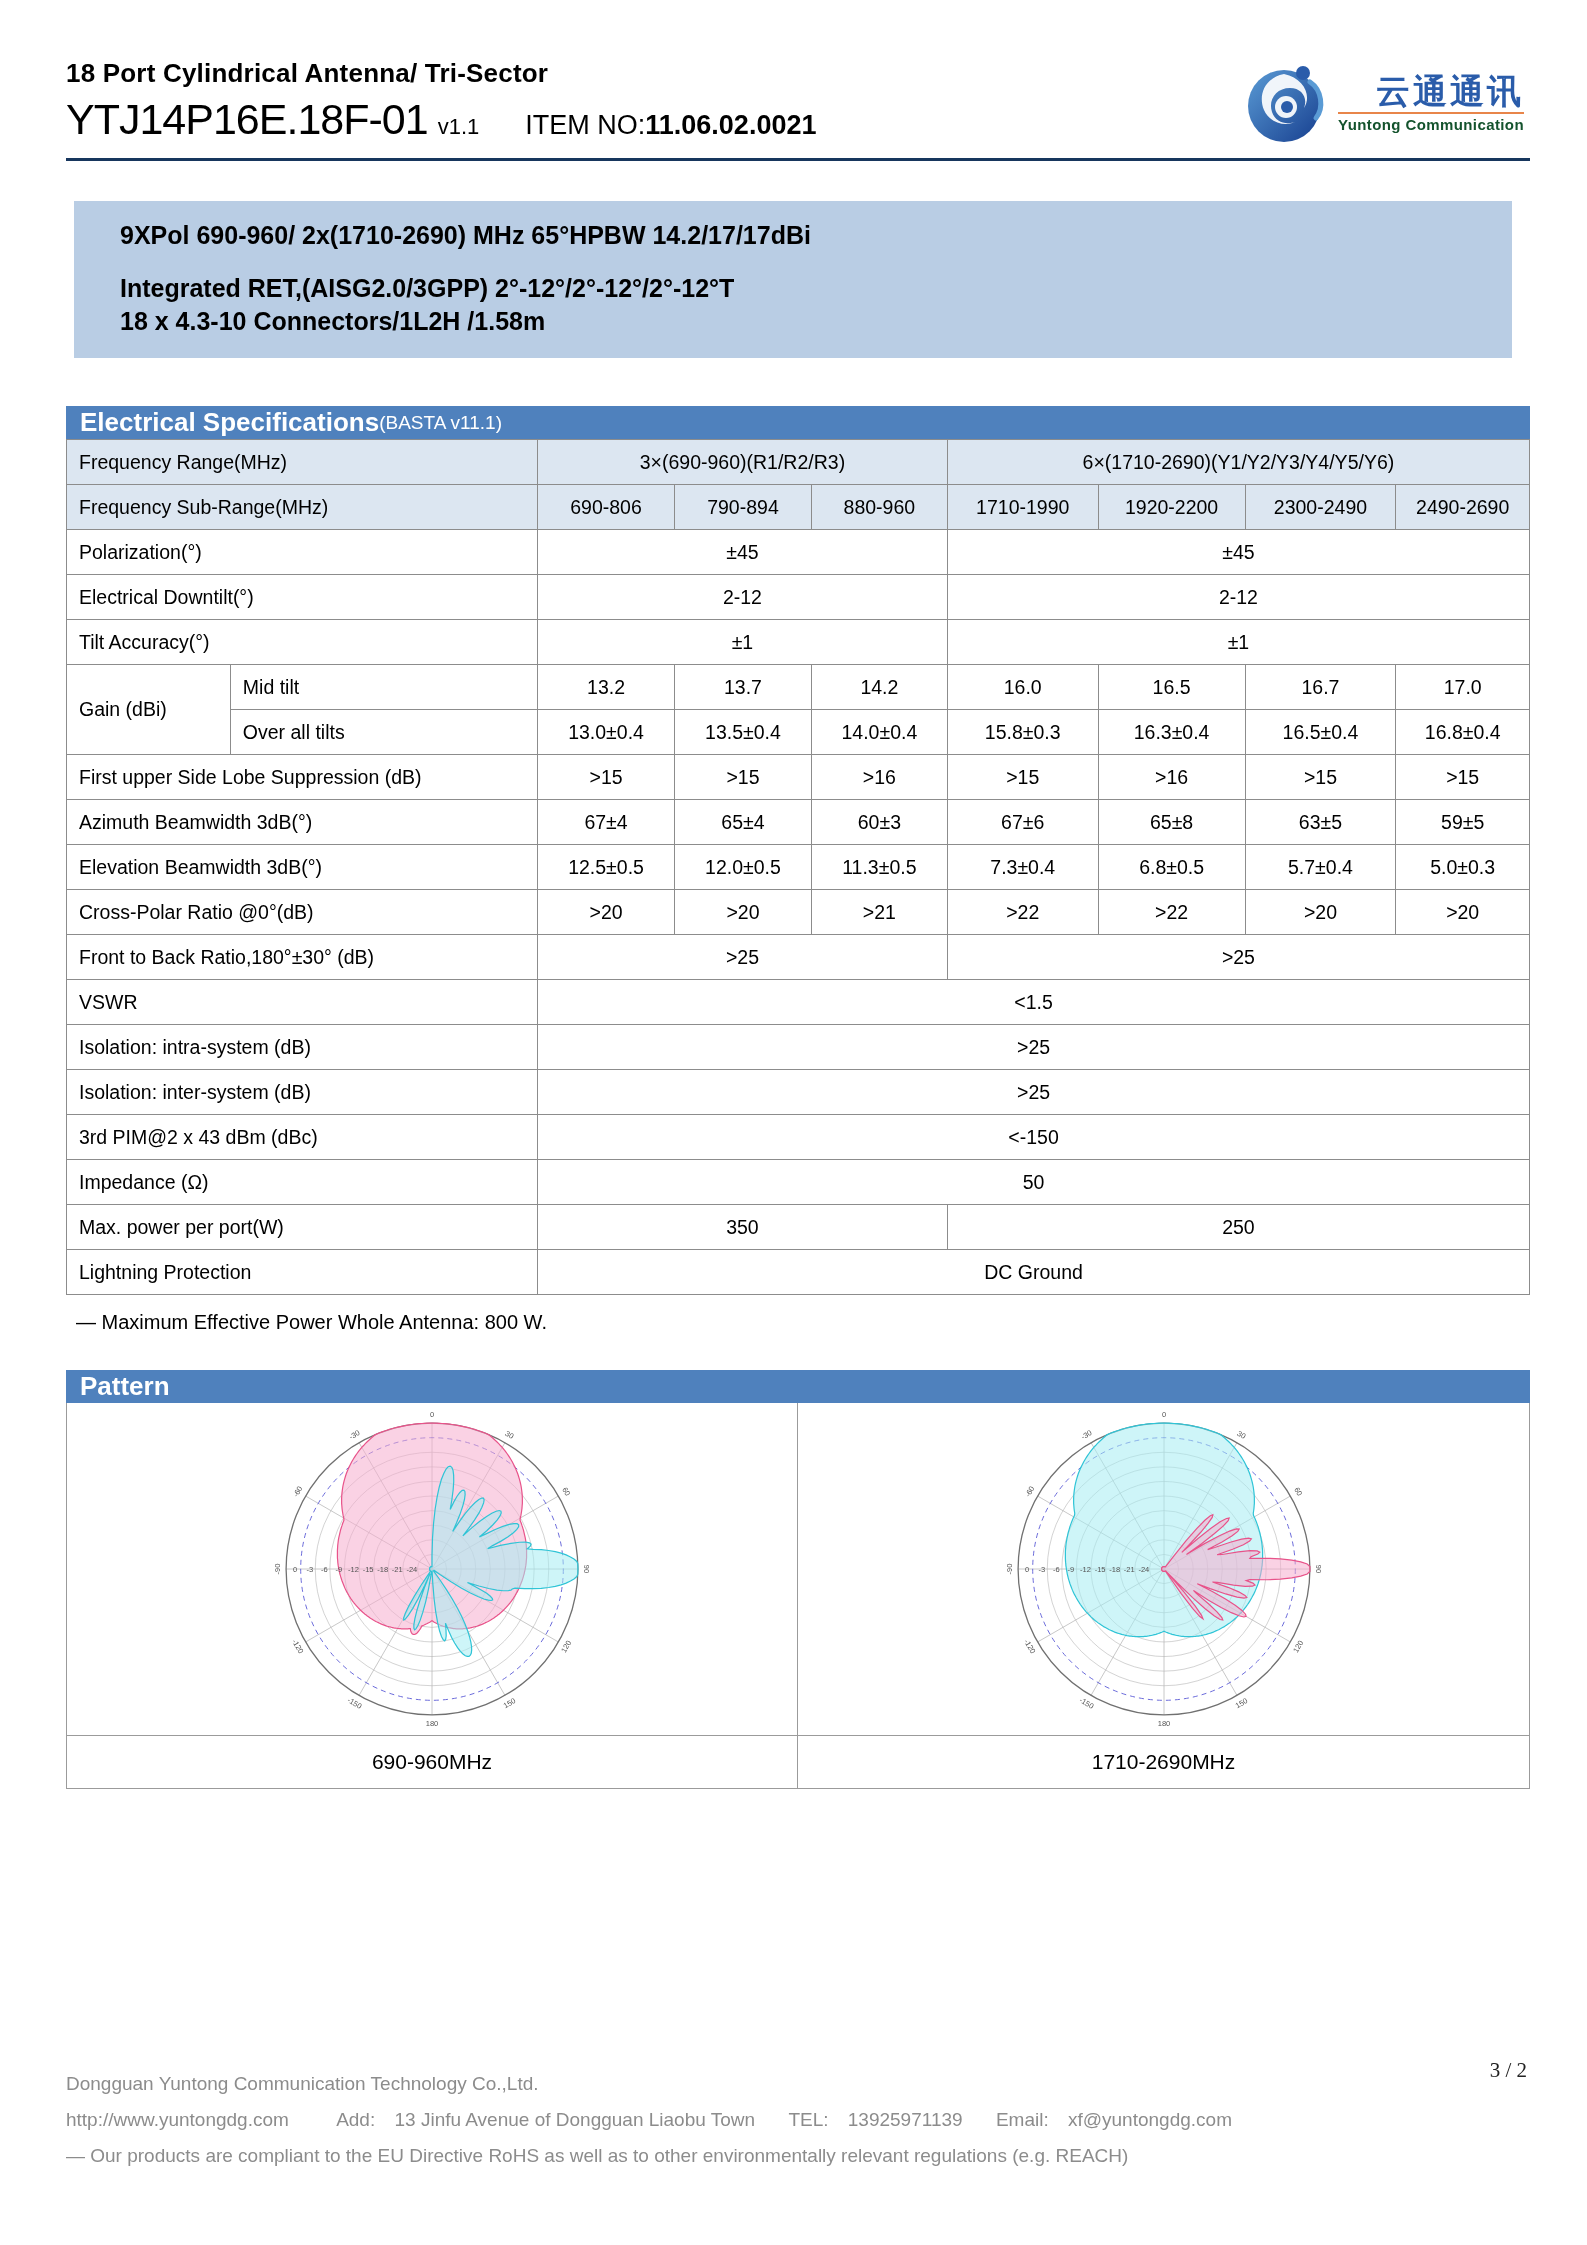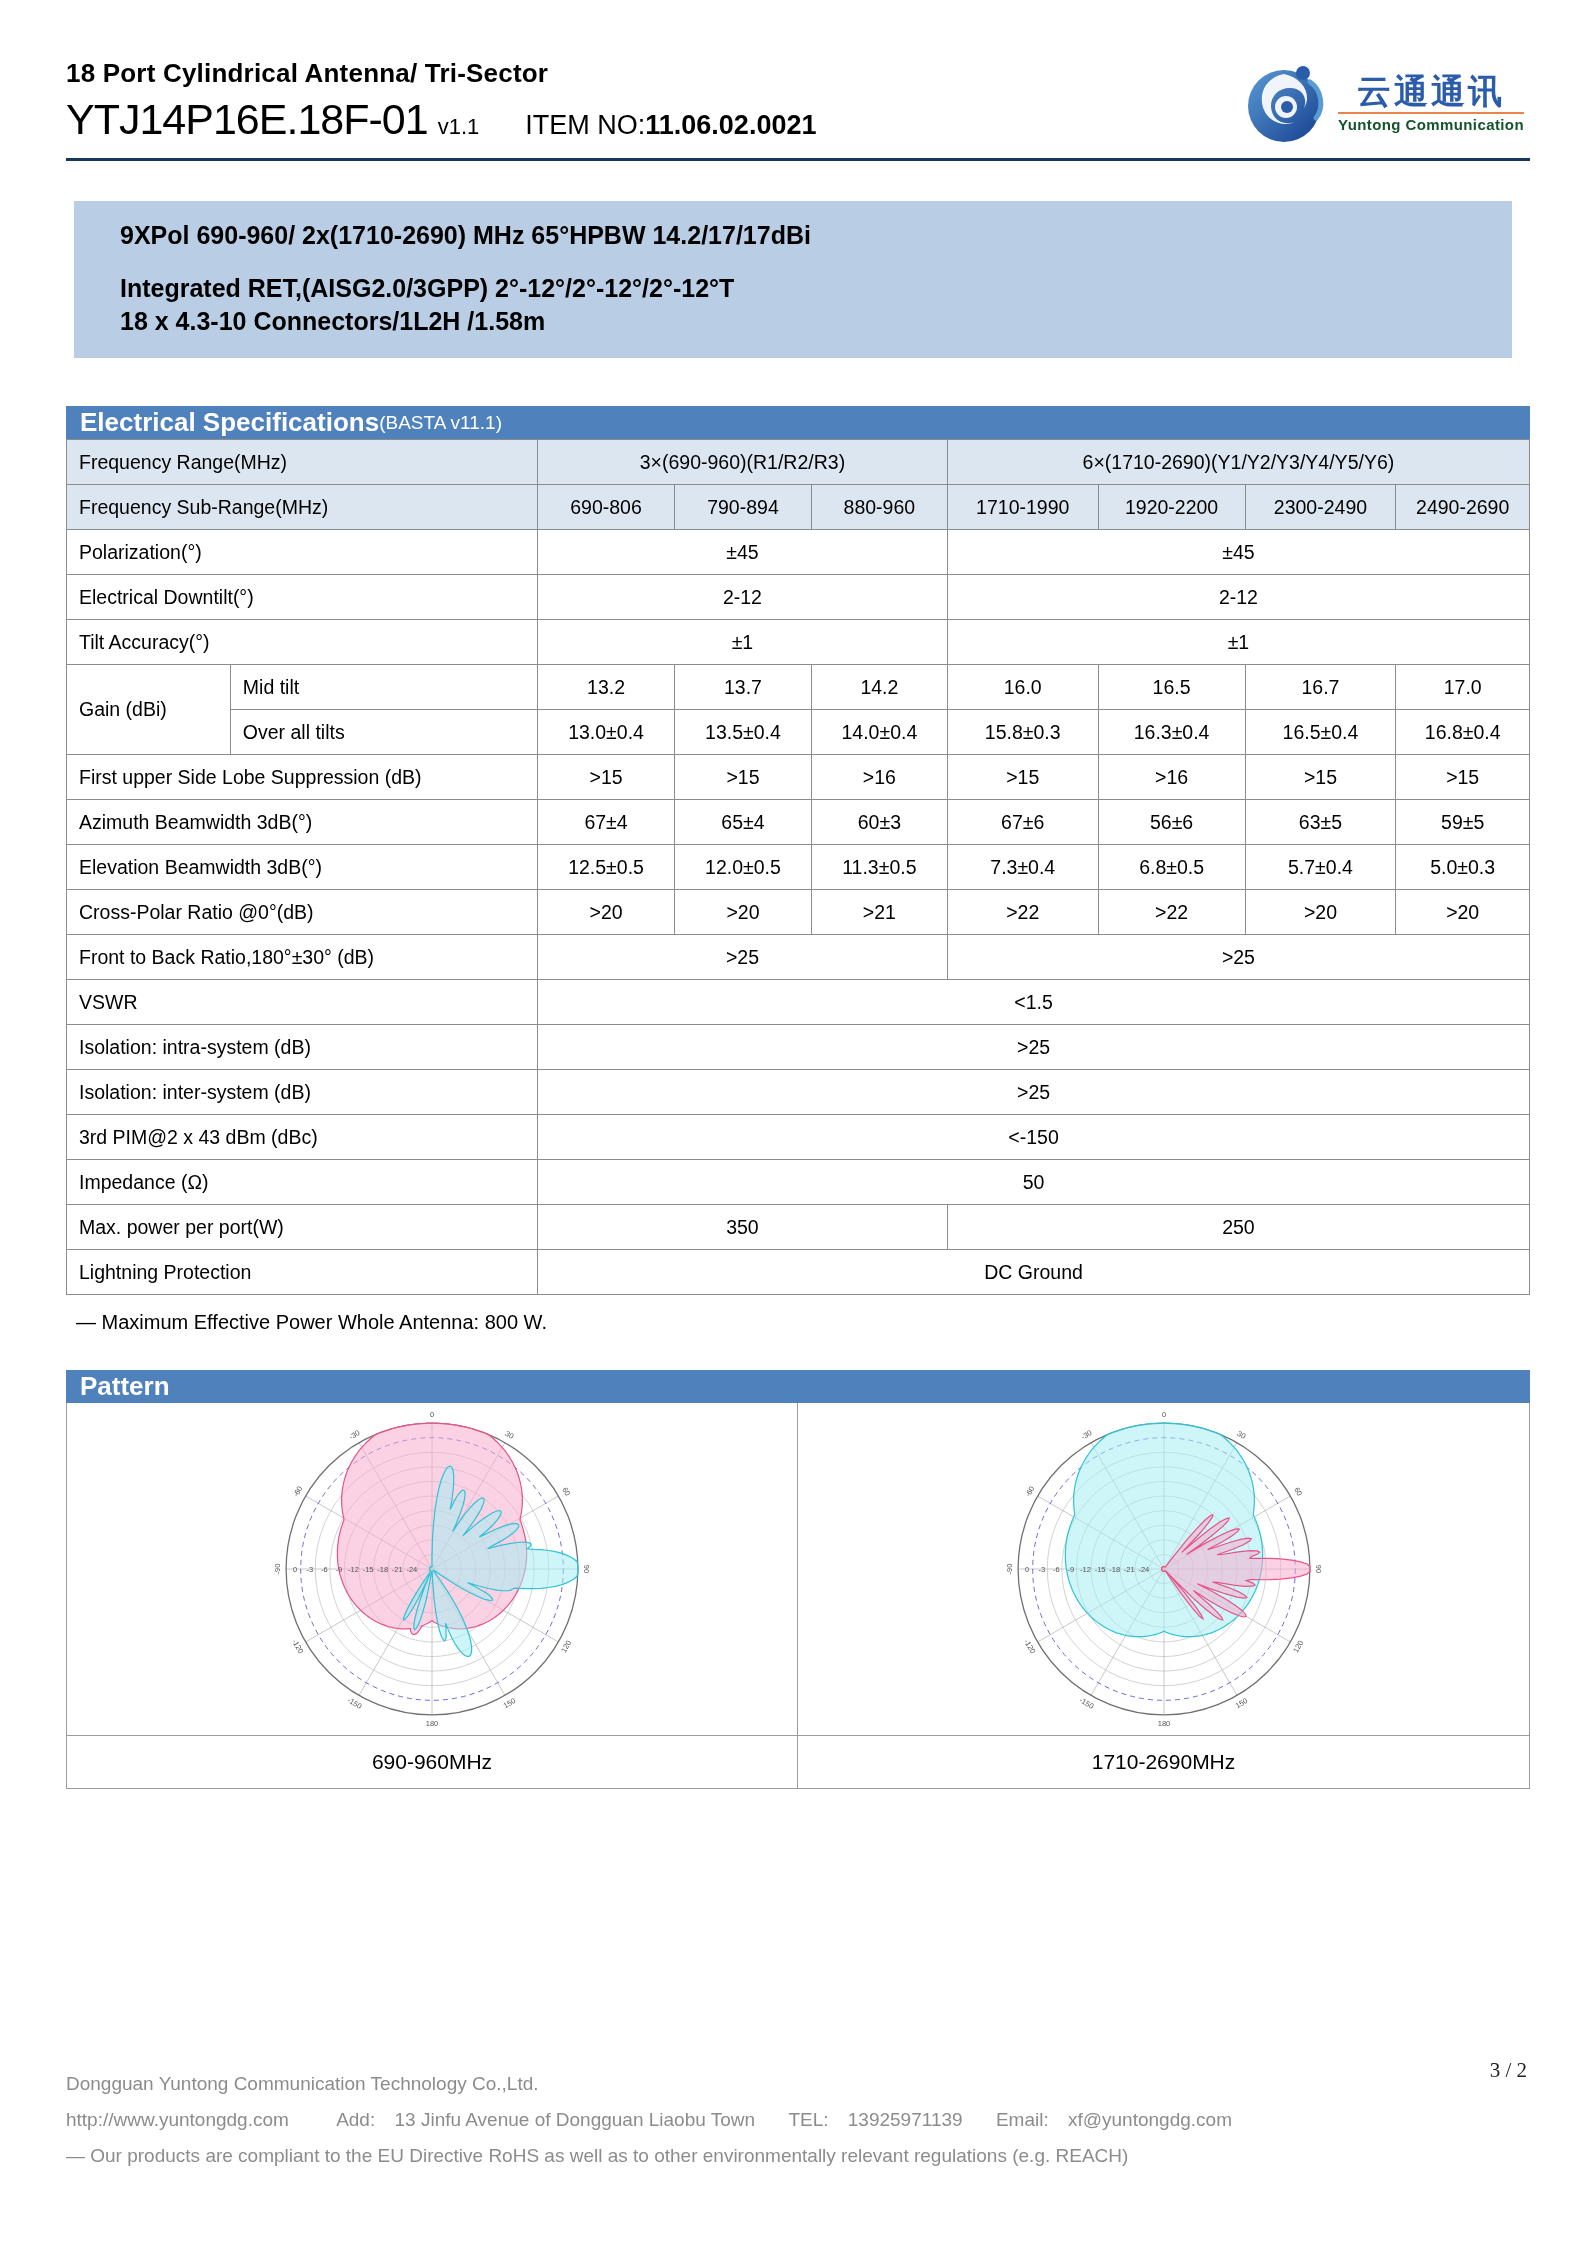--- a/index.html
+++ b/index.html
@@ -10,21 +10,21 @@
 
   
   .header-row { display:flex; justify-content:space-between; align-items:flex-start; }
   .title-line1 { font-size:26px; font-weight:600; letter-spacing:0.2px; }
   .title-line2 { margin-top:6px; display:flex; align-items:baseline; }
   .model-code { font-size:43px; font-weight:400; letter-spacing:-1px; }
   .model-ver { font-size:22px; font-weight:400; margin-left:10px; }
   .item-no-label { font-size:27px; font-weight:400; margin-left:46px; }
   .item-no { font-size:27px; font-weight:700;text-align:center; }
   .logo { display:flex; align-items:center; margin-top:2px; margin-right:6px; }
-  .logo-text { margin-left:10px; display:flex; flex-direction:column; align-items:center; }
+  .logo-text { margin-left:10px; display:flex; flex-direction:column; align-items:flex-end; }
   .logo-cjk { font-size:34px; font-weight:700; color:#2a5caa; letter-spacing:3px; line-height:1.1; }
   .logo-sep { width:100%; height:2px; background:#e8854a; margin:2px 0 2px 0; }
   .logo-en { font-size:15px; font-weight:700; color:#14532d; letter-spacing:0.4px; }
   .header-rule { margin-top:12px; border-top:3px solid #17365d; }
 
   
   .summary-box { margin-top:40px; margin-right:18px; margin-left:8px; background:#b9cde4;
                  padding:18px 20px 20px 46px; }
   .summary-box .s-line { font-size:25px; font-weight:700; line-height:1.32; }
   .summary-box .s-line.first { margin-bottom:20px; }
@@ -186,21 +186,21 @@
       <td>&gt;16</td>
       <td>&gt;15</td>
       <td>&gt;15</td>
     </tr>
     <tr>
       <td class="lbl" colspan="2">Azimuth Beamwidth 3dB(°)</td>
       <td>67±4</td>
       <td>65±4</td>
       <td>60±3</td>
       <td>67±6</td>
-      <td>56±6</td>
+      <td>65±8</td>
       <td>63±5</td>
       <td>59±5</td>
     </tr>
     <tr>
       <td class="lbl" colspan="2">Elevation Beamwidth 3dB(°)</td>
       <td>12.5±0.5</td>
       <td>12.0±0.5</td>
       <td>11.3±0.5</td>
       <td>7.3±0.4</td>
       <td>6.8±0.5</td>

